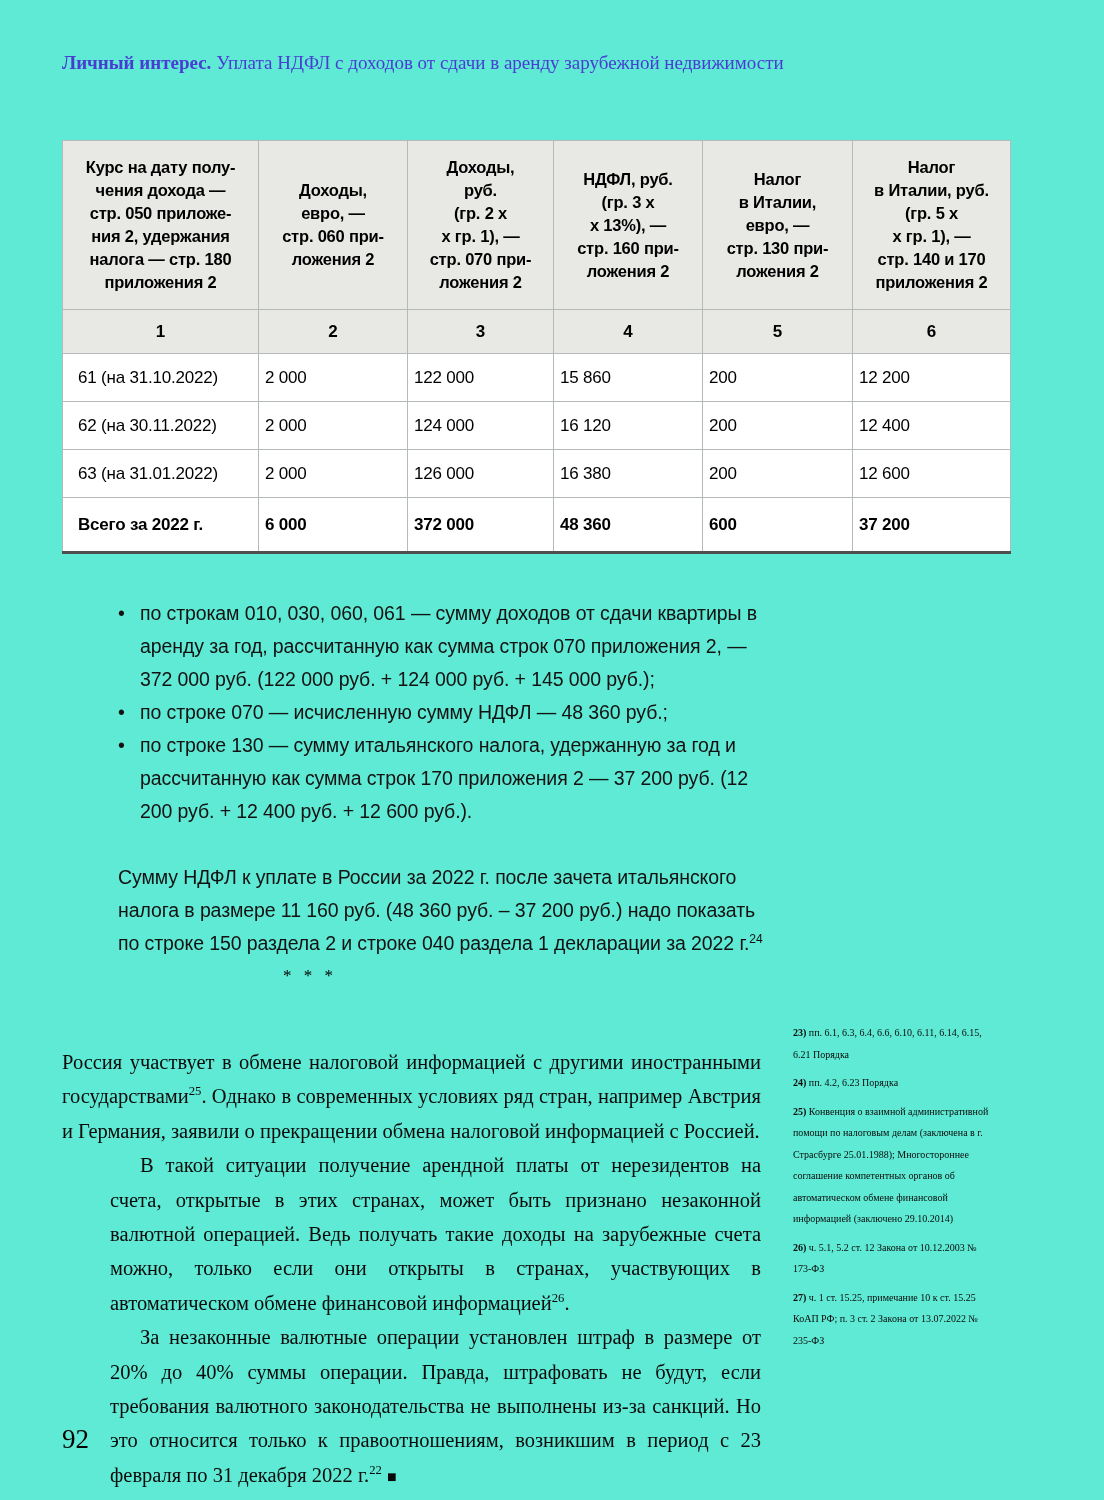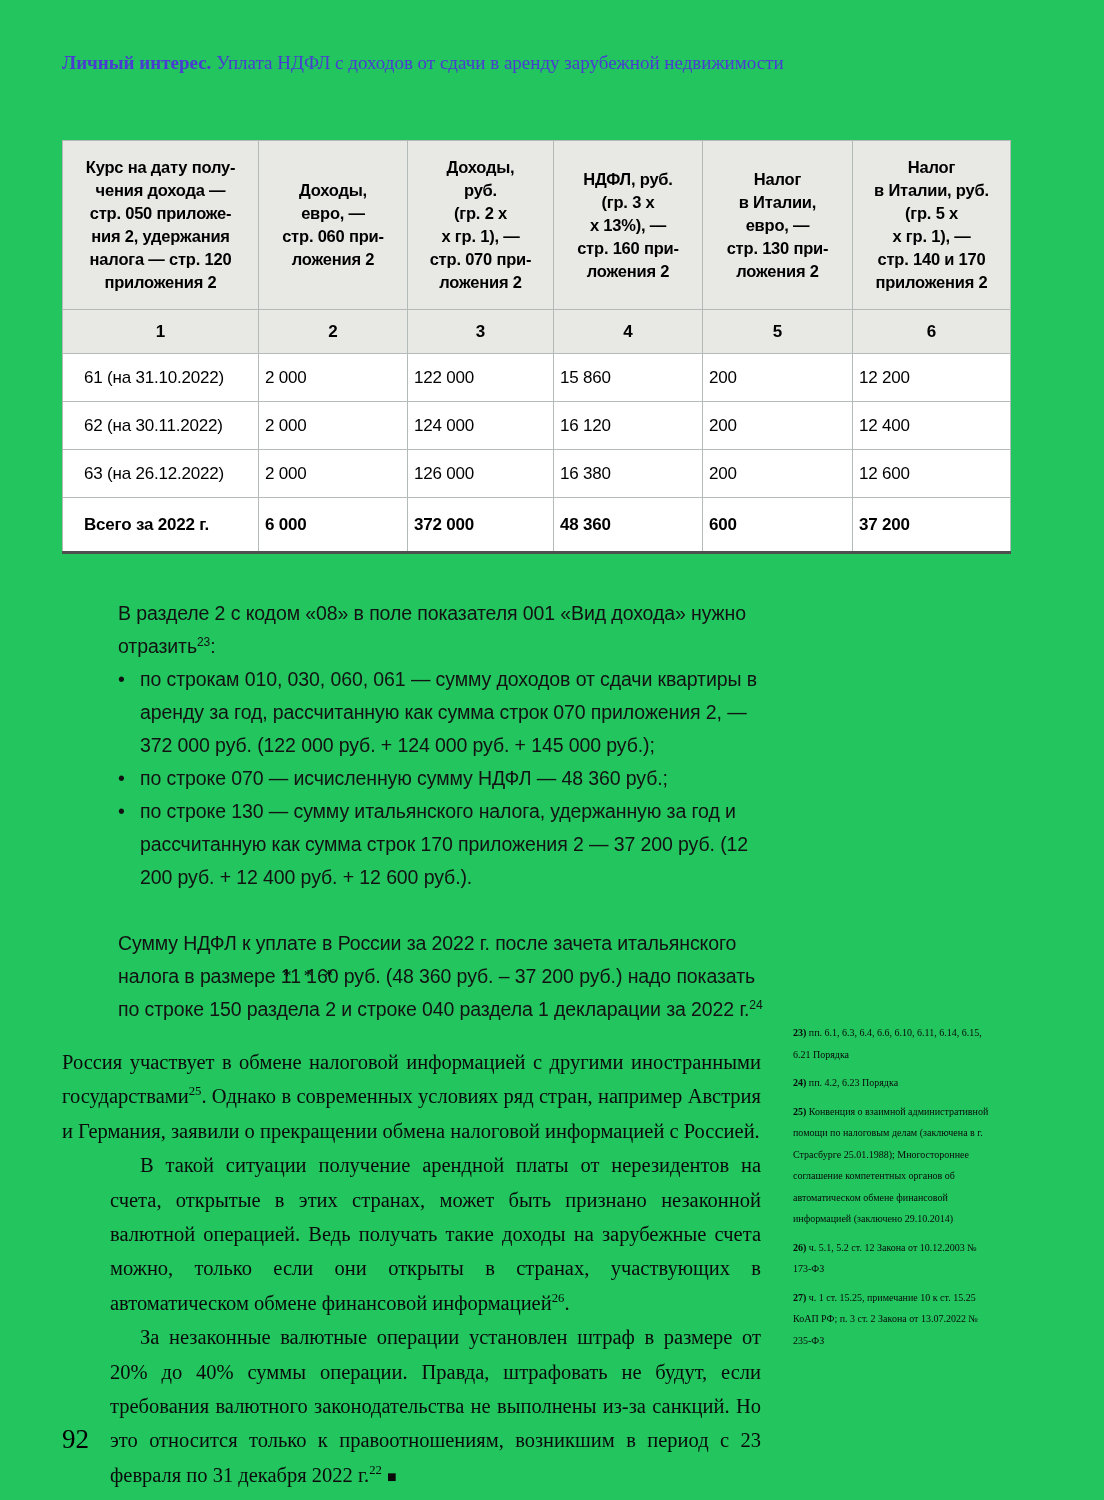--- a/index.html
+++ b/index.html
@@ -1,16 +1,16 @@
 <!DOCTYPE html>
 <html lang="ru"><head>
 <meta charset="utf-8">
 <style>
   html,body{margin:0;padding:0;background:#ffffff;}
-  .page{position:relative;width:1104px;height:1500px;background:#22c55e;overflow:hidden;
+  .page{position:relative;width:1104px;height:1500px;background:#5eead4;overflow:hidden;
         font-family:"Liberation Serif", serif;color:#000;}
 
   
   .running-head{position:absolute;left:62px;top:52px;width:980px;
                 font-family:"Liberation Serif", serif;font-size:19px;color:#4a3cd2;}
   .running-head .kicker{font-weight:bold;}
 
   
   .tax-table{position:absolute;left:62px;top:140px;border-collapse:collapse;table-layout:fixed;
              font-family:"Liberation Sans", sans-serif;}
@@ -18,21 +18,21 @@
   .tax-table col.c4{width:149px}.tax-table col.c5{width:150px}.tax-table col.c6{width:158px}
   .tax-table th,.tax-table td{border:1px solid #b4bab7;box-sizing:border-box;}
   .tax-table{border:1px solid #b4bab7;border-bottom:3px solid #4f4f4f;}
   .tax-table thead th{background:#e8e8e5;font-weight:bold;font-size:16.5px;line-height:23px;
                       text-align:center;vertical-align:middle;padding:15px 5px;
                       white-space:pre-line;letter-spacing:-0.2px;}
   .tax-table .numrow td{background:#e8e8e5;font-weight:bold;font-size:17px;text-align:center;
                         height:44px;padding:0 5px;}
   .tax-table tbody td{background:#ffffff;font-size:17px;letter-spacing:-0.2px;text-align:left;
                       height:48px;padding:0 6px;vertical-align:middle;}
-  .tax-table tbody td.first{text-align:left;padding-left:21px;margin-top:40px;}
+  .tax-table tbody td.first{text-align:left;padding-left:15px;margin-top:40px;}
   .tax-table tr.total td{font-weight:bold;height:55px;}
 
   
   .middle-block{position:absolute;left:118px;top:597px;width:650px;
                 font-family:"Liberation Sans", sans-serif;font-size:19.5px;line-height:33px;
                 color:#121212;letter-spacing:-0.1px;}
   .middle-block p{margin:0;}
   .bullet-item{display:flex;}
   .bullet-item .marker{width:22px;flex:0 0 22px;}
   .summary-para{margin-top:33px !important;}
@@ -77,21 +77,21 @@
         <col class="c4">
         <col class="c5">
         <col class="c6">
     </colgroup>
     <thead>
       <tr>
         <th>Курс на дату полу-
 чения дохода —
 стр. 050 приложе-
 ния 2, удержания
-налога — стр. 120
+налога — стр. 180
 приложения 2</th>
         <th>Доходы,
 евро, —
 стр. 060 при-
 ложения 2</th>
         <th>Доходы,
 руб.
 (гр. 2 х
 х гр. 1), —
 стр. 070 при-
@@ -133,40 +133,39 @@
       </tr>
       <tr>
         <td class="first">62 (на 30.11.2022)</td>
         <td>2 000</td>
         <td>124 000</td>
         <td>16 120</td>
         <td>200</td>
         <td>12 400</td>
       </tr>
       <tr>
-        <td class="first">63 (на 26.12.2022)</td>
+        <td class="first">63 (на 31.01.2022)</td>
         <td>2 000</td>
         <td>126 000</td>
         <td>16 380</td>
         <td>200</td>
         <td>12 600</td>
       </tr>
       <tr class="total">
         <td class="first">Всего за 2022 г.</td>
         <td>6 000</td>
         <td>372 000</td>
         <td>48 360</td>
         <td>600</td>
         <td>37 200</td>
       </tr>
     </tbody>
   </table>
 
   <div class="middle-block">
-    <p><span>В разделе 2 с кодом «08» в поле показателя 001 «Вид дохода» нужно отразить</span><sup class="fn-ref">23</sup><span>:</span></p>
     <div class="bullet-item">
       <span class="marker">•</span>
       <span>по строкам 010, 030, 060, 061 — сумму доходов от сдачи квартиры в аренду за год, рассчитанную как сумма строк 070 приложения 2, — 372 000 руб. (122 000 руб. + 124 000 руб. + 145 000 руб.);</span>
     </div>
     <div class="bullet-item">
       <span class="marker">•</span>
       <span>по строке 070 — исчисленную сумму НДФЛ — 48 360 руб.;</span>
     </div>
     <div class="bullet-item">
       <span class="marker">•</span>

